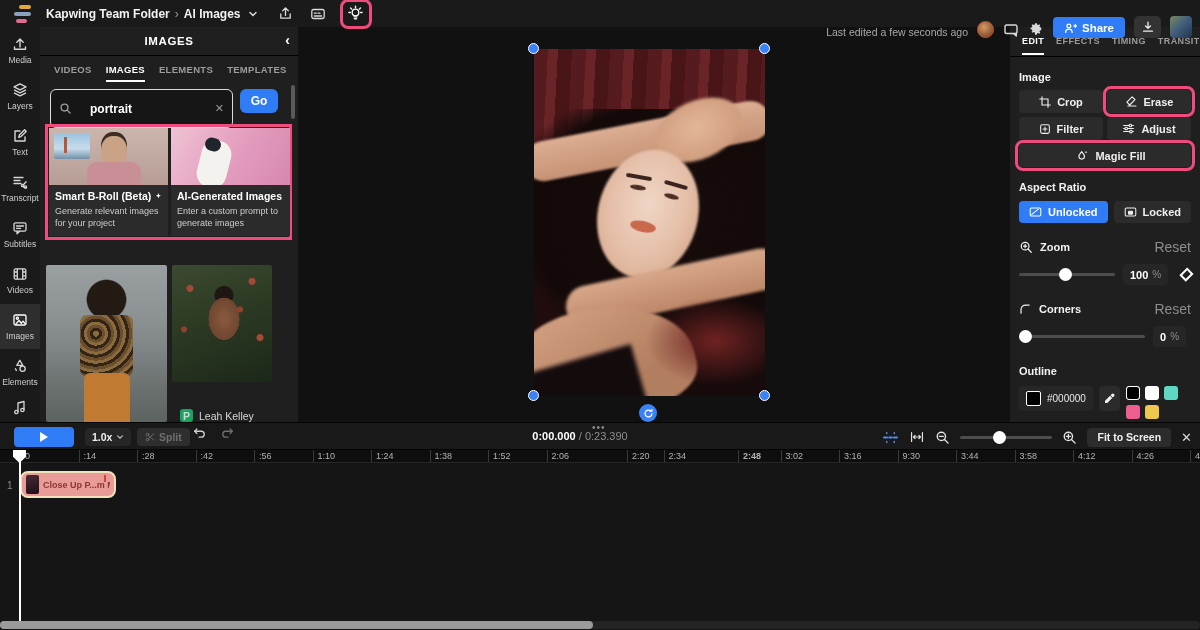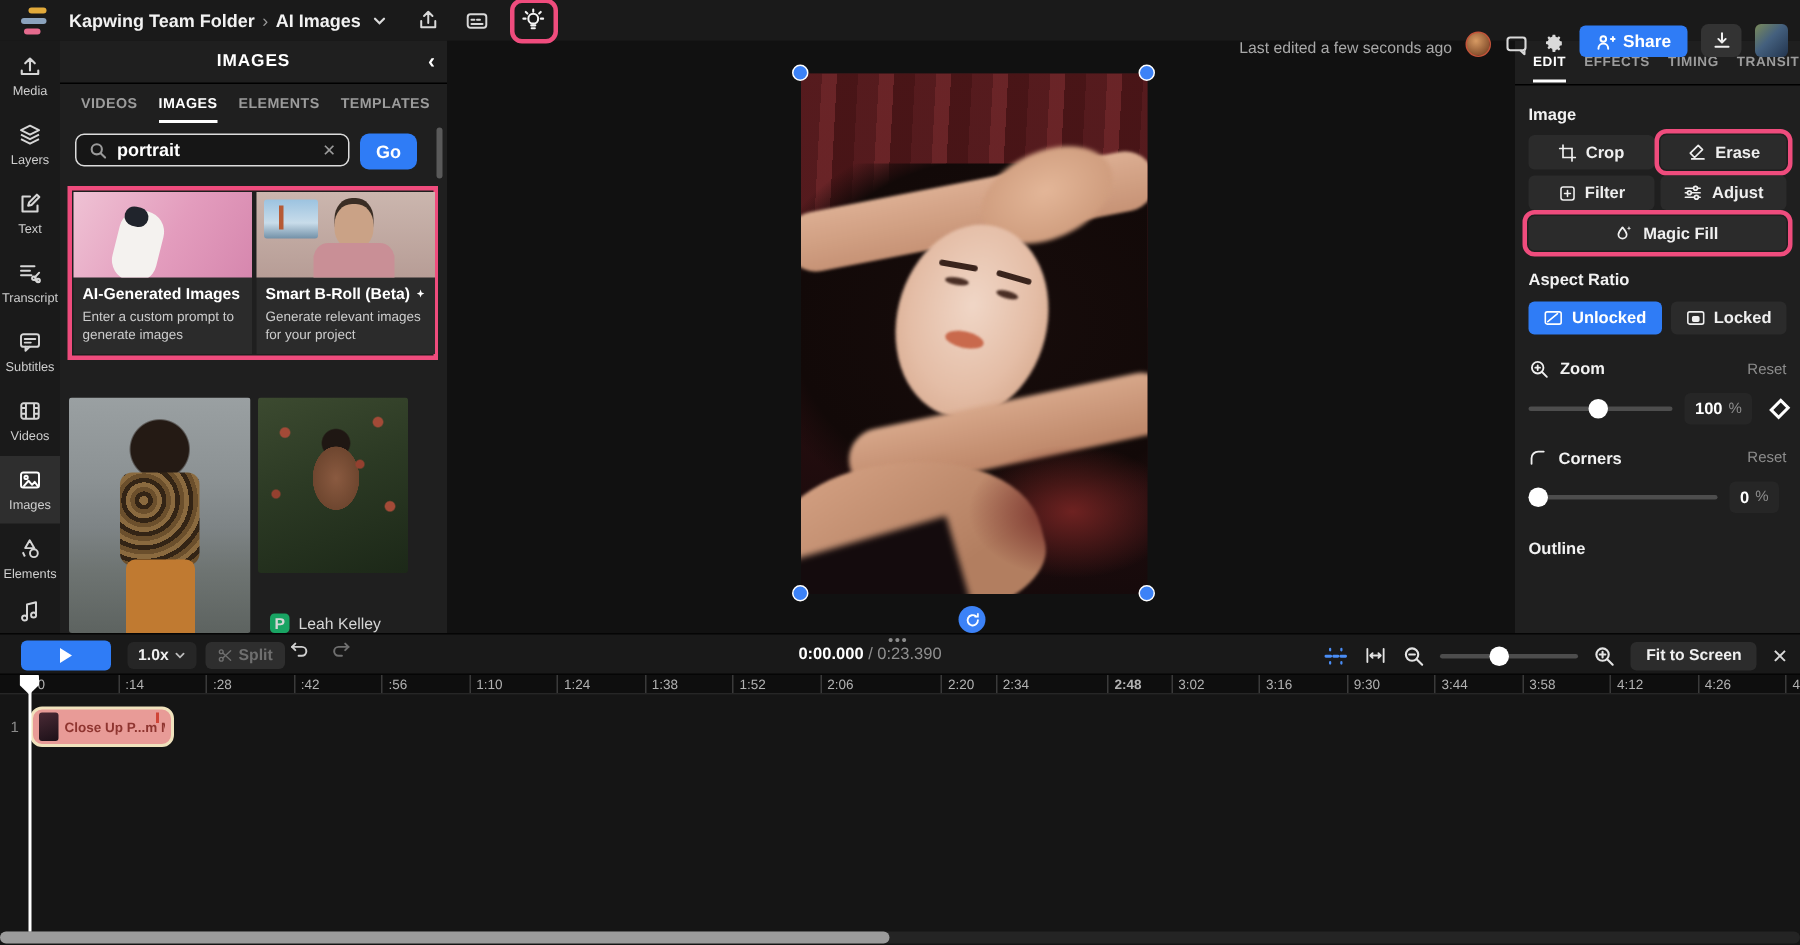--- a/index.html
+++ b/index.html
@@ -36,21 +36,21 @@
 
   
   .panel { position:absolute; left:40px; top:27px; width:258px; height:395px; background:#1f1f1f; z-index:15; overflow:hidden; }
   .panel-head { position:relative; height:29px; display:flex; align-items:center; justify-content:center; border-bottom:1px solid #000; }
   .panel-title { font-size:11.5px; font-weight:bold; letter-spacing:.6px; color:#fff; }
   .collapse { position:absolute; right:8px; top:5px; font-size:14px; font-weight:bold; color:#fff; cursor:pointer; }
   .ptabs { display:flex; gap:14px; padding:0 14px; height:27px; align-items:center; }
   .ptab { font-size:9.5px; font-weight:bold; letter-spacing:.3px; color:#9c9c9c; padding:6px 0 5px; cursor:pointer; border-bottom:2px solid transparent; }
   .ptab.active { color:#fff; border-bottom-color:#fff; }
   .search-row { position:absolute; left:10px; top:62px; display:flex; gap:7px; }
-  .search-box { display:flex; align-items:center; gap:6px; width:183px; height:22px; background:#161616; border:1.5px solid #dcdcdc; border-radius:6px; padding:0 8px; }
+  .search-box { display:flex; align-items:center; gap:18px; width:183px; height:39px; background:#161616; border:1.5px solid #dcdcdc; border-radius:6px; padding:0 8px; }
   .search-box input { flex:1; background:transparent; border:none; outline:none; color:#fff; font-size:12px; font-weight:bold; width:100px; font-family:"Liberation Sans",sans-serif; }
   .clear-x { color:#9a9a9a; font-size:11px; cursor:pointer; }
   .btn-go { width:38px; height:24px; background:#2f7cf6; border:none; border-radius:6px; color:#fff; font-size:12px; font-weight:bold; cursor:pointer; }
   .cards-wrap { position:absolute; left:5px; top:97px; width:247px; display:flex; gap:3px; border:3px solid #ef4c7d; padding:1px; }
   .gen-card { width:119px; background:#2b2b2b; cursor:pointer; }
   .gen-card .thumb { height:57px; }
   .thumb-ai { background:linear-gradient(120deg,#efc2d4 0%,#e39cbd 55%,#d687ae 100%); position:relative; overflow:hidden; }
   .thumb-ai:before { content:""; position:absolute; left:28px; top:12px; width:30px; height:48px; background:#f4f2ef; border-radius:14px; transform:rotate(14deg); }
   .thumb-ai:after { content:""; position:absolute; left:34px; top:10px; width:16px; height:13px; background:#20242c; border-radius:7px; transform:rotate(14deg); }
   .thumb-br { background:linear-gradient(180deg,#cbb6ae 0%,#b79d96 100%); position:relative; overflow:hidden; }
@@ -119,21 +119,21 @@
   .ibody { position:relative; padding:0 9px; }
   .sec-label { font-size:11px; font-weight:bold; color:#f2f2f2; }
   .ibtn { display:flex; align-items:center; justify-content:center; gap:6px; height:23px; background:#2b2b2b; border:none; border-radius:4px; color:#efefef; font-size:11px; font-weight:bold; cursor:pointer; font-family:"Liberation Sans",sans-serif; }
   .btn-grid { display:grid; grid-template-columns:1fr 1fr; gap:4px; margin-top:7px; }
   .magic-btn { width:100%; margin-top:4px;padding-left:12px; }
   .ar-row { display:flex; gap:6px; margin-top:8px; }
   .ibtn.blue { background:#2f7cf6; color:#fff; }
   .ar-row .ibtn { padding:0 10px; height:22px; }
   .ctl-row { display:flex; align-items:center; margin-top:16px; }
   .ctl-row .lab { display:flex; align-items:center; gap:7px; font-size:11px; font-weight:bold; color:#f2f2f2; }
-  .reset { margin-left:auto; font-size:10px; color:#8d8d8d; cursor:pointer; }
+  .reset { margin-left:auto; font-size:14px; color:#8d8d8d; cursor:pointer; }
   .slider-row { display:flex; align-items:center; margin-top:9px; gap:8px; }
   .track { position:relative; height:3px; background:#4d4d4d; border-radius:2px; flex:0 0 auto; }
   .knob { position:absolute; top:-5px; width:13px; height:13px; border-radius:50%; background:#fff; cursor:pointer; }
   .valbox { display:flex; align-items:center; justify-content:center; gap:4px; background:#262626; border-radius:4px; height:21px; padding:0 7px; }
   .valbox b { font-size:11px; color:#fff; }
   .valbox span { font-size:10px; color:#8d8d8d; }
   .diamond { width:11px; height:11px; border:2px solid #fff; transform:rotate(45deg); margin-left:6px; cursor:pointer; }
   .outline-row { display:flex; align-items:flex-start; gap:6px; margin-top:9px; }
   .hexbox { display:flex; align-items:center; gap:6px; background:#262626; border-radius:4px; height:25px; padding:0 7px; cursor:pointer; }
   .hexbox .sw { width:15px; height:15px; background:#000; border:1.5px solid #fff; border-radius:2px; }
@@ -328,45 +328,45 @@
             <circle cx="6.8" cy="6.8" r="4.2"></circle>
             <path d="M10 10l3.6 3.6"></path>
           </svg>
         <input type="text" value="portrait" style="">
         <span class="clear-x">✕</span>
       </div>
       <button class="btn-go">Go</button>
     </div>
     <div class="cards-wrap">
       <div class="gen-card">
-        <div class="thumb thumb-ai"></div>
-        <div class="cap">
-          <h4>
-              <span>AI-Generated Images</span>
-            <svg width="10" height="10" viewBox="0 0 16 16" fill="#fff">
-                <path d="M8 1l1.7 4.6L14 7.3 9.7 9 8 13.6 6.3 9 2 7.3l4.3-1.7z"></path>
-              </svg>
-            </h4>
-          <p>Enter a custom prompt to generate images</p>
-        </div>
-      </div>
-      <div class="gen-card">
         <div class="thumb thumb-br">
             <i class="head"></i>
             <i class="body"></i>
             <i class="inset"></i>
           </div>
         <div class="cap">
           <h4>
               <span>Smart B-Roll (Beta)</span>
             <svg width="10" height="10" viewBox="0 0 16 16" fill="#fff">
                 <path d="M8 1l1.7 4.6L14 7.3 9.7 9 8 13.6 6.3 9 2 7.3l4.3-1.7z"></path>
               </svg>
             </h4>
           <p>Generate relevant images for your project</p>
+        </div>
+      </div>
+      <div class="gen-card">
+        <div class="thumb thumb-ai"></div>
+        <div class="cap">
+          <h4>
+              <span>AI-Generated Images</span>
+            <svg width="10" height="10" viewBox="0 0 16 16" fill="#fff">
+                <path d="M8 1l1.7 4.6L14 7.3 9.7 9 8 13.6 6.3 9 2 7.3l4.3-1.7z"></path>
+              </svg>
+            </h4>
+          <p>Enter a custom prompt to generate images</p>
         </div>
       </div>
     </div>
     <div class="grid-img img-afro"></div>
     <div class="grid-img img-flowers"></div>
     <div class="attribution">
       <span class="pex-badge">P</span>
       <span>Leah Kelley</span>
     </div>
     <div class="panel-scroll"></div>
@@ -496,20 +496,38 @@
       <div class="slider-row">
         <div class="track" style="width:126px">
             <div class="knob" style="left:0px"></div>
           </div>
         <div class="valbox">
           <b>0</b>
           <span>%</span>
         </div>
       </div>
       <div class="sec-label" style="margin-top:18px">Outline</div>
+      <div class="outline-row">
+        <div class="hexbox">
+          <span class="sw"></span>
+          <span>#000000</span>
+        </div>
+        <button class="eyedrop">
+          <svg width="13" height="13" viewBox="0 0 16 16" fill="#efefef">
+              <path d="M13.6 2.4a2 2 0 0 0-2.8 0l-1.5 1.5 2.8 2.8 1.5-1.5a2 2 0 0 0 0-2.8zM8.6 4.6L2.5 10.7V13.5h2.8l6.1-6.1z"></path>
+            </svg>
+        </button>
+        <div class="swatches">
+            <div class="swatch sel" style="background: rgb(0, 0, 0); box-shadow: rgb(102, 102, 102) 0px 0px 0px 1px inset;"></div>
+            <div class="swatch" style="background: rgb(255, 255, 255);"></div>
+            <div class="swatch" style="background: rgb(95, 216, 195);"></div>
+            <div class="swatch" style="background: rgb(238, 94, 144);"></div>
+            <div class="swatch" style="background: rgb(238, 200, 78);"></div>
+          </div>
+      </div>
 
     </div>
   </div>
 
   <div class="playbar">
     <span class="drag-dots">•••</span>
     <button class="play-btn">
         <span class="play-tri"></span>
       </button>
     <button class="speed">

